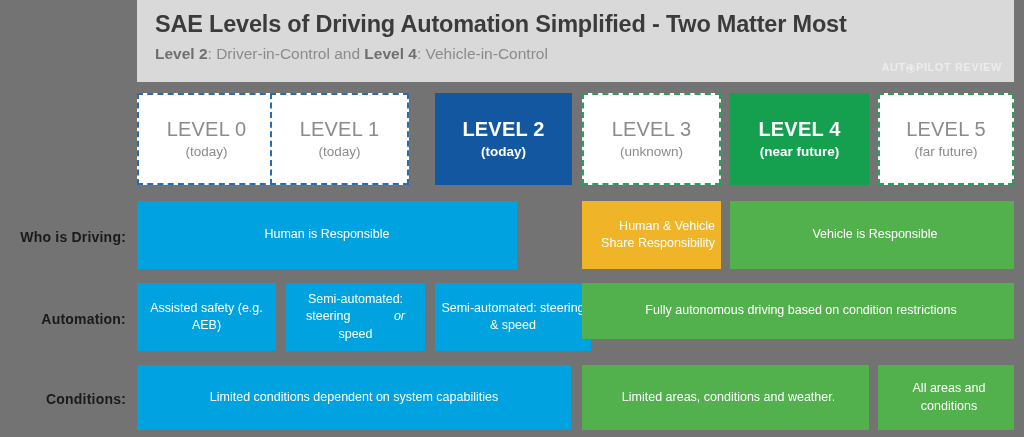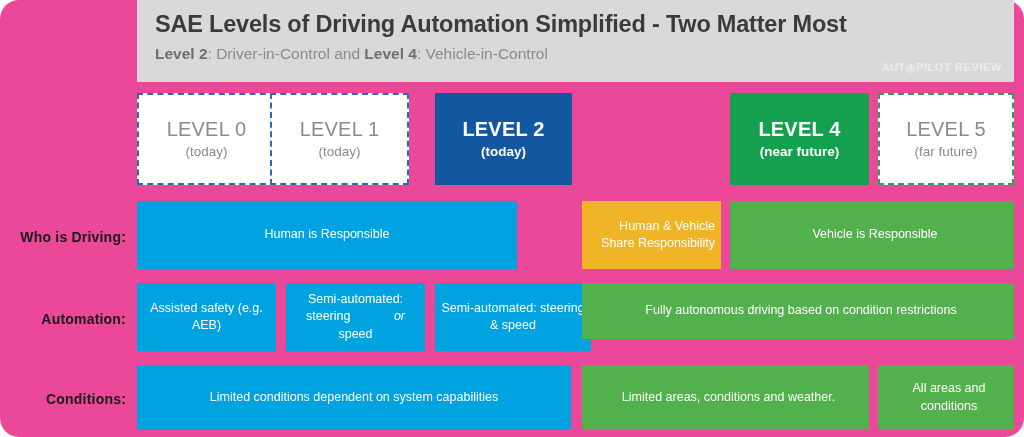--- a/index.html
+++ b/index.html
@@ -7,22 +7,21 @@
     width: 1024px;
     height: 437px;
     background: #ffffff;
     font-family: "Liberation Sans", sans-serif;
     overflow: hidden;
   }
   .canvas {
     position: relative;
     width: 1024px;
     height: 437px;
-    background: #ec4899;
-    border-radius: 19px;
+    background: #737373;
   }
 
   
   .header-band {
     position: absolute;
     left: 137px;
     top: 0px;
     width: 877px;
     height: 82px;
     background: #d9d9d9;
@@ -182,20 +181,24 @@
     <div class="level-sub">(today)</div>
   </div>
   <div class="level-box dashed-blue" style="left:270px; width:139px;">
     <div class="level-title">LEVEL 1</div>
     <div class="level-sub">(today)</div>
   </div>
   <div class="level-box solid-blue" style="left:435px; width:137px;">
     <div class="level-title">LEVEL 2</div>
     <div class="level-sub">(today)</div>
   </div>
+  <div class="level-box dashed-green" style="left:582px; width:139px;">
+    <div class="level-title">LEVEL 3</div>
+    <div class="level-sub">(unknown)</div>
+  </div>
   <div class="level-box solid-green" style="left:730px; width:139px;">
     <div class="level-title">LEVEL 4</div>
     <div class="level-sub">(near future)</div>
   </div>
   <div class="level-box dashed-green" style="left:878px; width:136px;">
     <div class="level-title">LEVEL 5</div>
     <div class="level-sub">(far future)</div>
   </div>
 
   <div class="row-label" style="top:229px;">Who is Driving:</div>

